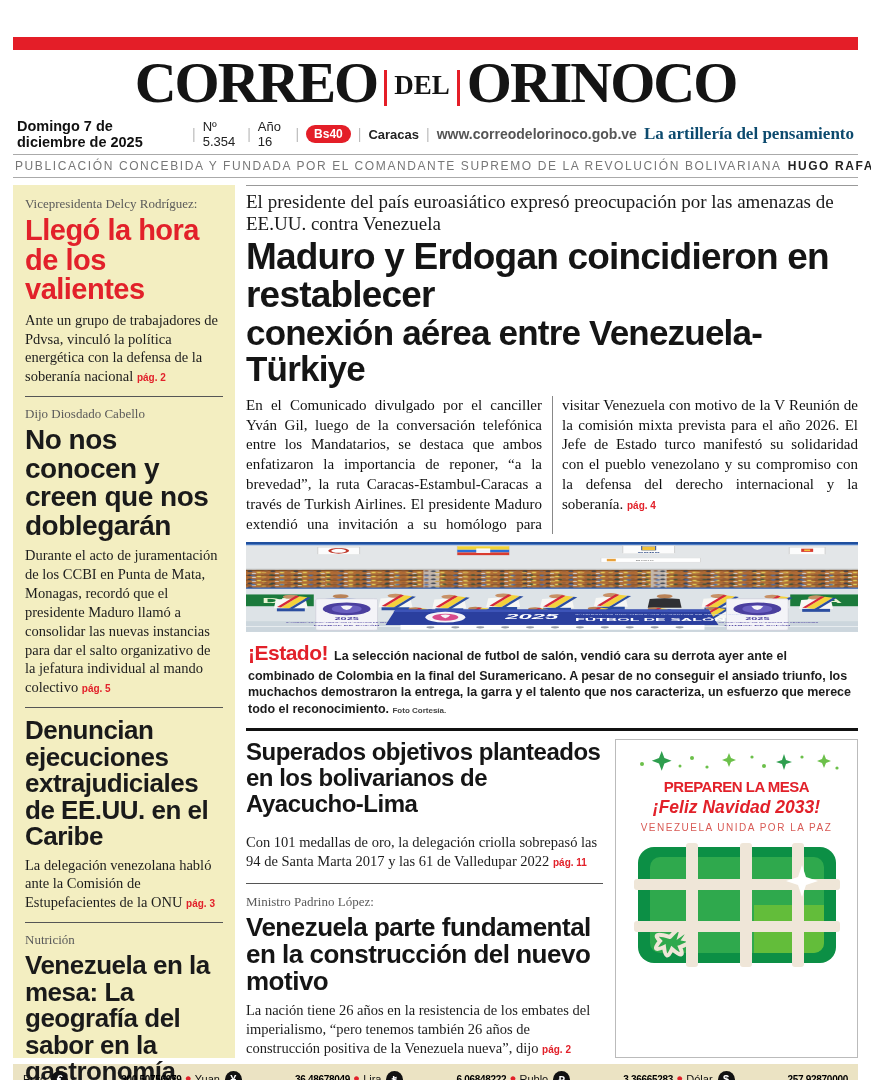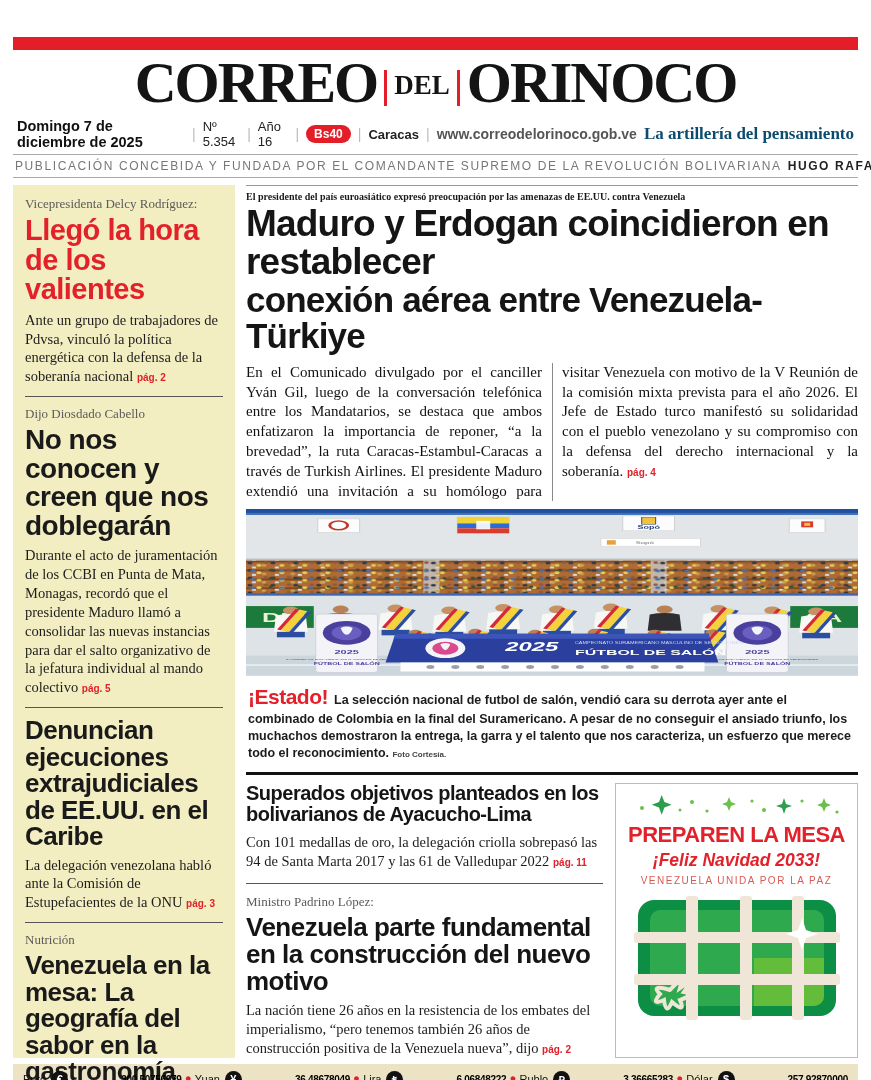--- a/index.html
+++ b/index.html
@@ -35,47 +35,47 @@
   .s-head.bk2 { color:#1a1a1a; font-size:26px; }
   .s-body { font-family:"Liberation Serif", serif; font-size:14.5px; line-height:1.3; color:#1d1d1d; margin-top:6px; }
   .pg { color:#e2212a; font-weight:bold; font-size:10px; font-family:"Liberation Sans", sans-serif; }
   .s-div { border:none; border-top:1px solid #555; margin:10px 0 9px 0; }
 
   
   .insert-wrap { position:relative; margin-top:6px; flex:1; }
 
   
   .lead { border-top:1px solid #999; padding-top:5px; }
-  .l-kick { font-family:"Liberation Serif", serif; font-weight:bold; font-size:10px; color:#1a1a1a; margin-bottom:3px; }
+  .l-kick { font-family:"Liberation Serif", serif; font-weight:normal; font-size:19px; color:#1a1a1a; margin-bottom:3px; }
   .l-h1 { font-weight:bold; letter-spacing:-0.8px; line-height:1.04; color:#151515; font-size:37px; }
   .l-h2 { font-weight:bold; letter-spacing:-0.8px; line-height:1.04; color:#151515; font-size:35px; margin-bottom:8px; }
   .l-body { font-family:"Liberation Serif", serif; font-size:15px; line-height:1.32; text-align:justify; column-count:2; column-gap:20px; column-rule:1px solid #888; margin-bottom:8px; }
 
   
   .photo { width:100%; height:336px; position:relative; background:#dde3e7; overflow:hidden; }
   .photo svg { display:block; width:100%; height:100%; }
 
   
   .caption { margin:7px 2px 8px 2px; font-size:12.5px; font-weight:bold; line-height:1.35; color:#1c1c1c; }
   .cap-lead { color:#e2212a; font-size:21px; letter-spacing:-0.5px; margin-right:6px; }
   .cap-credit { font-size:8px; color:#444; }
   .thick-rule { border:none; border-top:3px solid #111; margin:2px 0 8px 0; }
 
   
   .bottom { display:flex; gap:12px; flex:1; }
   .bot-left { flex:1; }
-  .sp-head { font-weight:bold; font-size:20px; letter-spacing:-0.5px; line-height:1.08; color:#151515; margin-bottom:7px; }
+  .sp-head { font-weight:bold; font-size:24px; letter-spacing:-0.5px; line-height:1.08; color:#151515; margin-bottom:16px; }
   .sp-body, .pd-body { font-family:"Liberation Serif", serif; font-size:14.5px; line-height:1.3; color:#1d1d1d; }
   .bot-div { border:none; border-top:1px solid #555; margin:12px 0 10px 0; }
   .pd-kick { font-family:"Liberation Serif", serif; font-size:13px; color:#5a5a5a; margin-bottom:4px; }
   .pd-head { font-weight:bold; font-size:26px; letter-spacing:-0.5px; line-height:1.05; color:#151515; margin-bottom:6px; }
 
   
   .ad { width:243px; border:1px solid #bbb; background:#fff; padding:10px 8px 8px 8px; text-align:center; }
-  .ad-title { color:#e2212a; font-weight:bold; font-size:22px; letter-spacing:-0.5px; margin-top:2px; }
+  .ad-title { color:#e2212a; font-weight:bold; font-size:15px; letter-spacing:-0.5px; margin-top:2px; }
   .ad-sub { color:#e2212a; font-weight:bold; font-style:italic; font-size:17.5px; margin-top:2px; }
   .ad-tag { color:#d85a55; font-size:10px; letter-spacing:1.5px; margin-top:4px; }
   .ad svg { display:block; margin:0 auto; }
 
   
   .ticker { margin-top:6px; background:#ebe3c3; display:flex; align-items:center; justify-content:space-between; padding:5px 10px; }
   .t-item { display:flex; align-items:center; gap:5px; }
   .t-label { font-weight:normal; font-size:11px; color:#111; }
   .t-sym { display:inline-flex; width:17px; height:17px; border-radius:50%; background:#111; color:#fff; font-size:11px; font-weight:bold; align-items:center; justify-content:center; }
   .t-val { font-weight:bold; font-size:10px; color:#000000; letter-spacing:-0.3px;margin-left:48px; }

